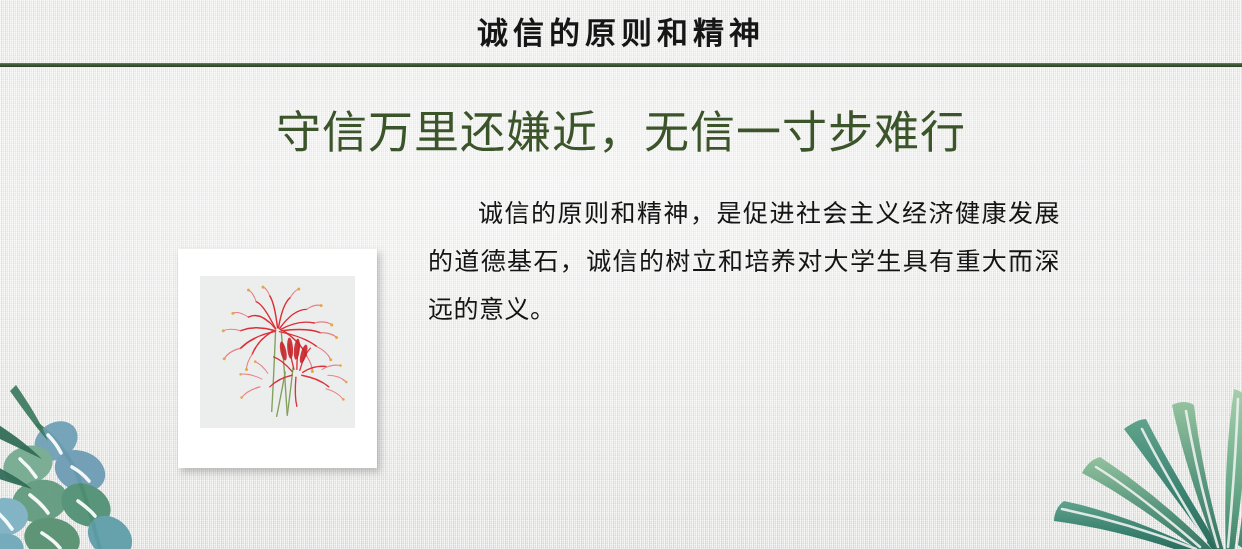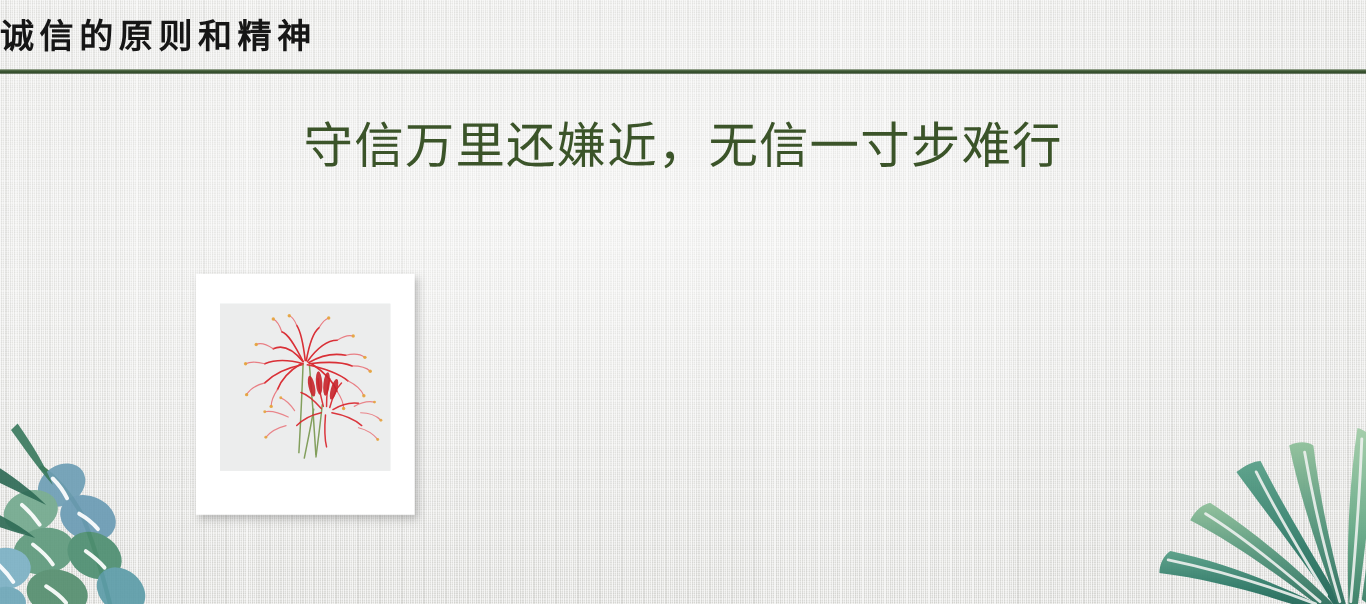--- a/index.html
+++ b/index.html
@@ -69,21 +69,21 @@
       linear-gradient(180deg, rgba(232,232,230,0.35) 0%, rgba(222,222,219,0.25) 100%);
     z-index: 1;
   }
 
   
   .header-title {
     position: absolute;
     top: 8px;
     left: 0;
     width: 1242px;
-    text-align: left;
+    text-align: center;
     font-family: "DejaVu Serif", "Liberation Serif", serif;
     font-size: 31px;
     font-weight: 700;
     letter-spacing: 5px;
     color: #161616;
     z-index: 5;
     white-space: nowrap;
   }
 
   .header-rule {
@@ -276,20 +276,21 @@
           <ellipse cx="86" cy="79" rx="3" ry="10" transform="rotate(-12 86 79)"></ellipse>
           <ellipse cx="93" cy="76" rx="3" ry="11" transform="rotate(-4 93 76)"></ellipse>
           <ellipse cx="100" cy="77" rx="3" ry="11" transform="rotate(6 100 77)"></ellipse>
           <ellipse cx="107" cy="82" rx="3" ry="10" transform="rotate(16 107 82)"></ellipse>
         </g>
       </svg>
     </div>
   </div>
 
   <div class="body-text">
+    <p>诚信的原则和精神，是促进社会主义经济健康发展的道德基石，诚信的树立和培养对大学生具有重大而深远的意义。</p>
   </div>
 
   <div class="deco deco-left">
     <svg viewBox="0 0 200 268" aria-hidden="true">
       <g stroke="#3f7a4e" stroke-width="4" fill="none" stroke-linecap="round" opacity="0.95">
         <path d="M120 268 C112 236, 104 206, 92 178"></path>
         <path d="M92 178 C82 160, 70 146, 56 136"></path>
       </g>
       <g opacity="0.93">
         <ellipse cx="74" cy="152" rx="23" ry="18" transform="rotate(-34 74 152)" fill="#6e9fb5"></ellipse>

